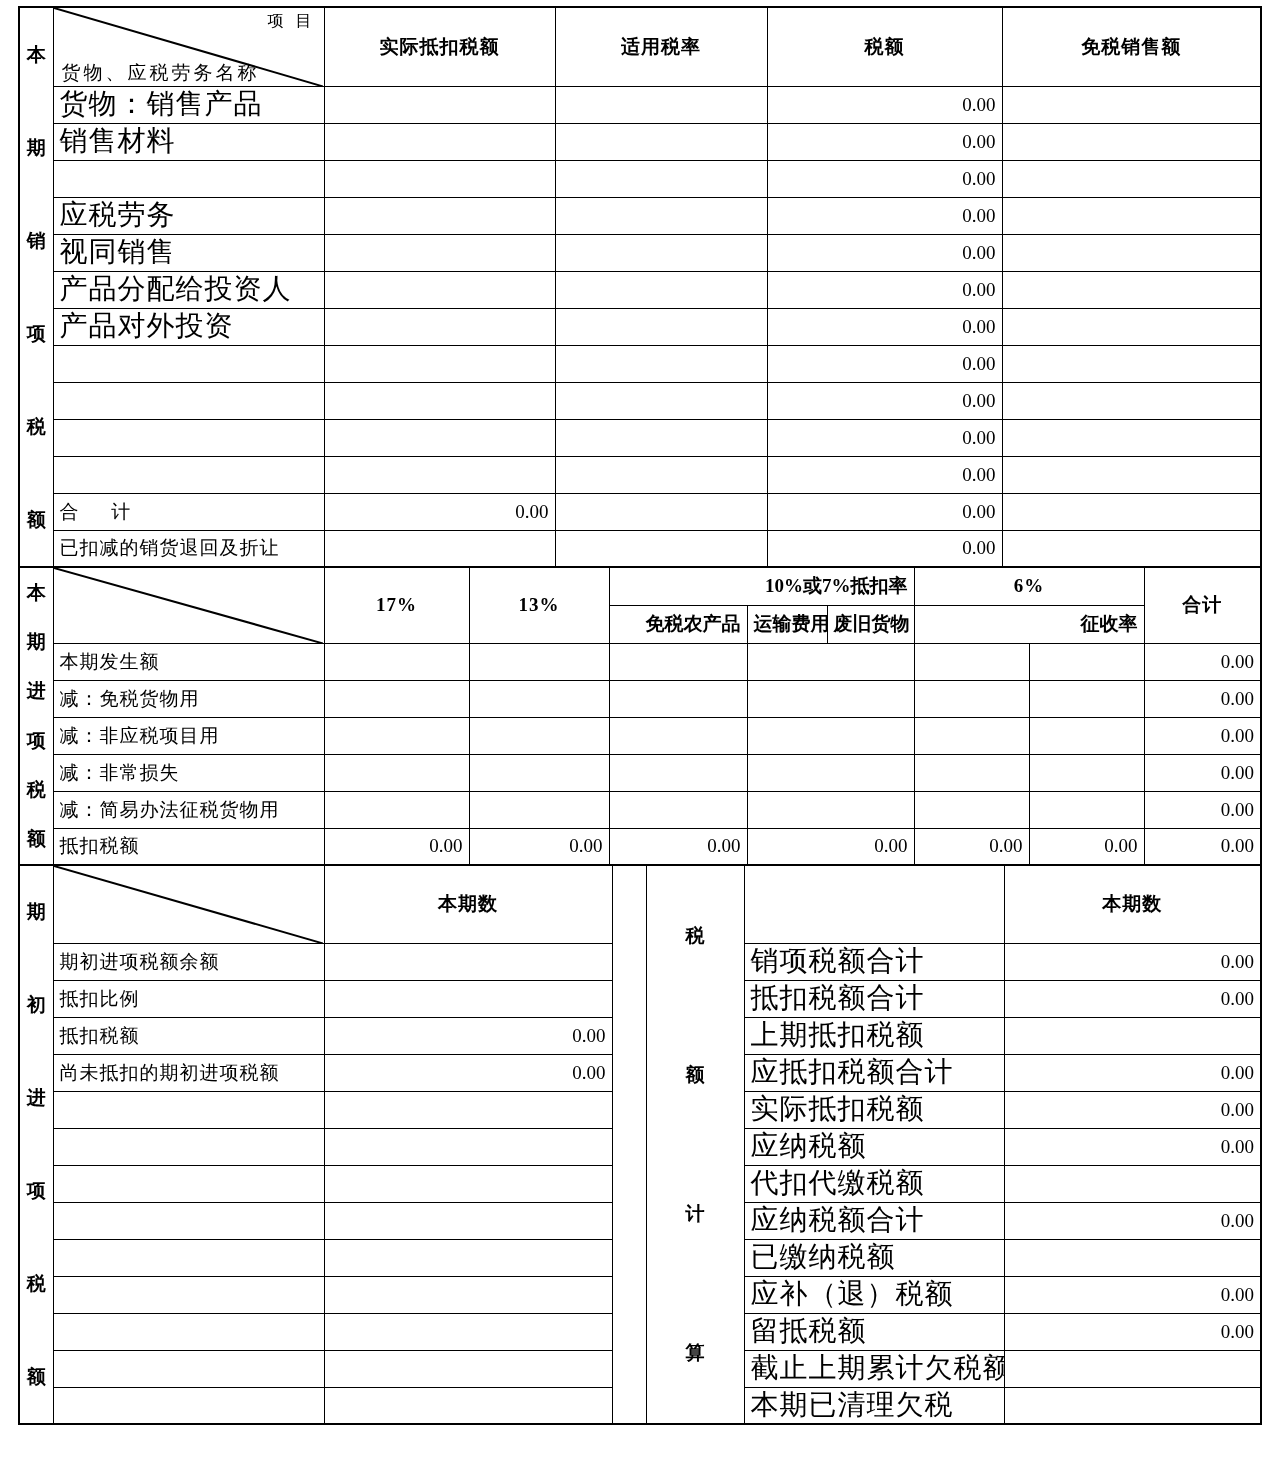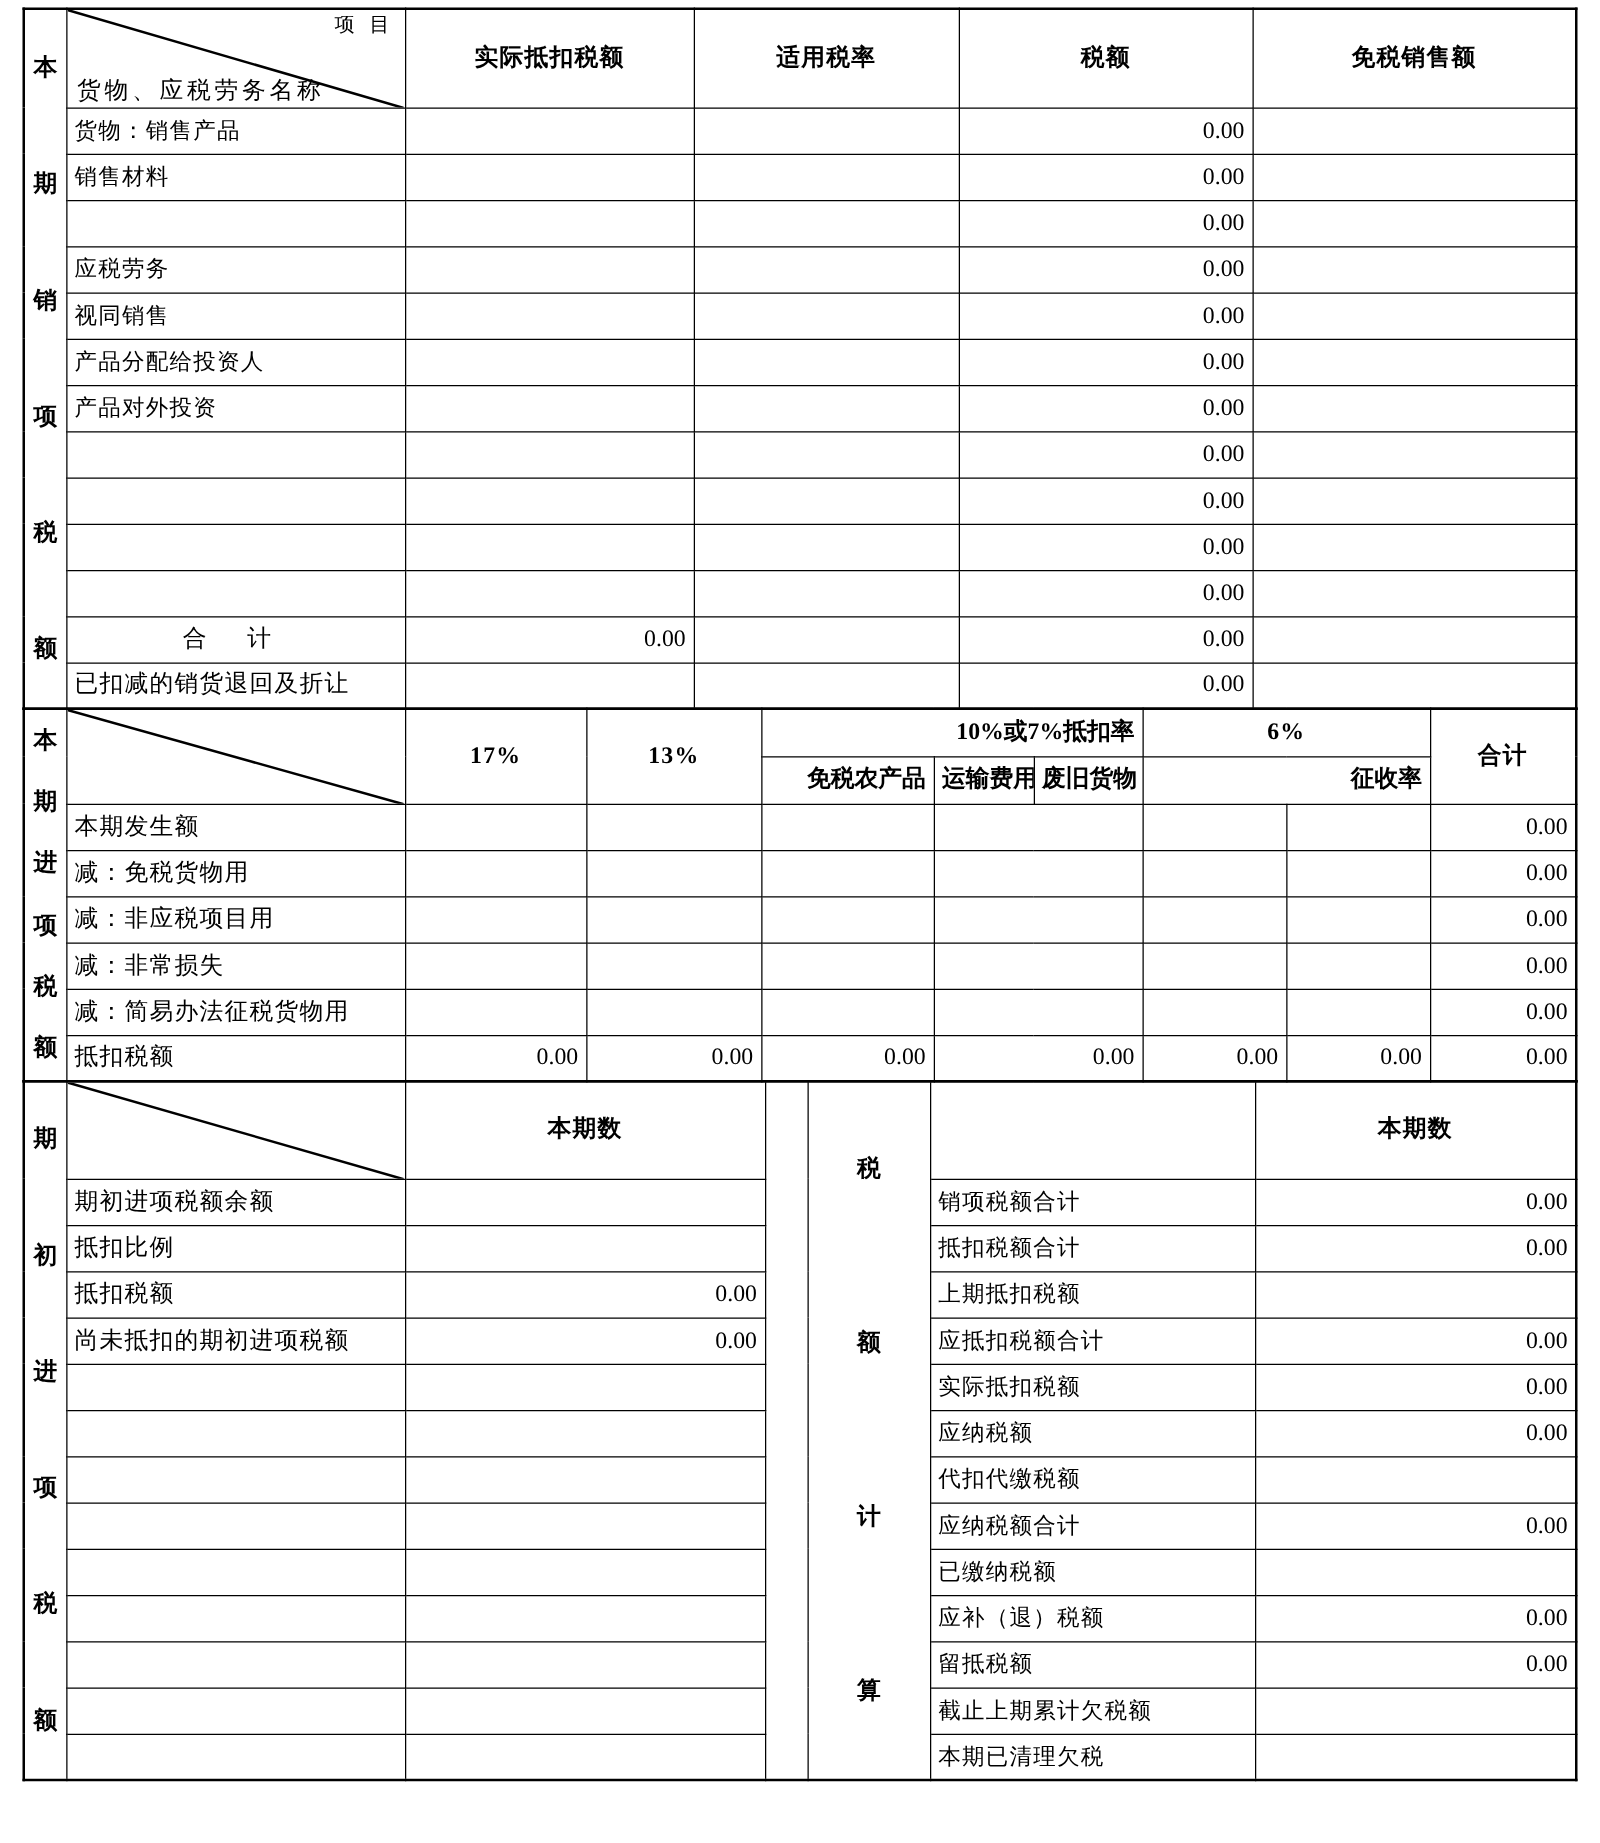--- a/index.html
+++ b/index.html
@@ -49,24 +49,24 @@
     text-align:right;
   }
   
   .rowlabel{
     font-size:18px;
     text-align:left;
     letter-spacing:1px;
     font-family:"Liberation Serif","DejaVu Serif",serif;
   }
   .rowlabel.indent{}
-  .rowlabel.big{font-size:18px;}
+  .rowlabel.big{font-size:28px;}
   .totlabel{
     font-size:19px;
-    text-align:center;
+    text-align:left;
     letter-spacing:14px;
     padding-left:14px;
     font-weight:normal;
   }
   .num{
     text-align:right;
     font-size:19px;
     padding-right:10px;
     font-family:"Liberation Serif","DejaVu Serif",serif;
   }

